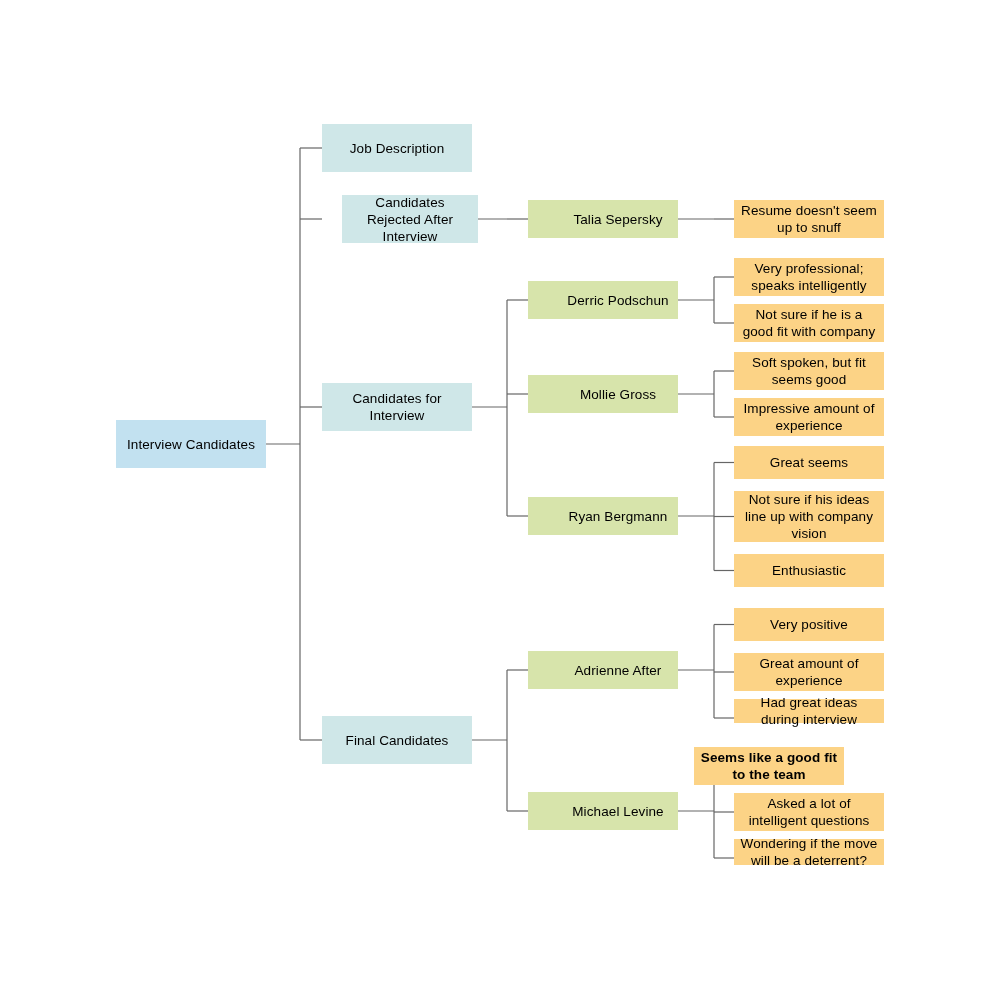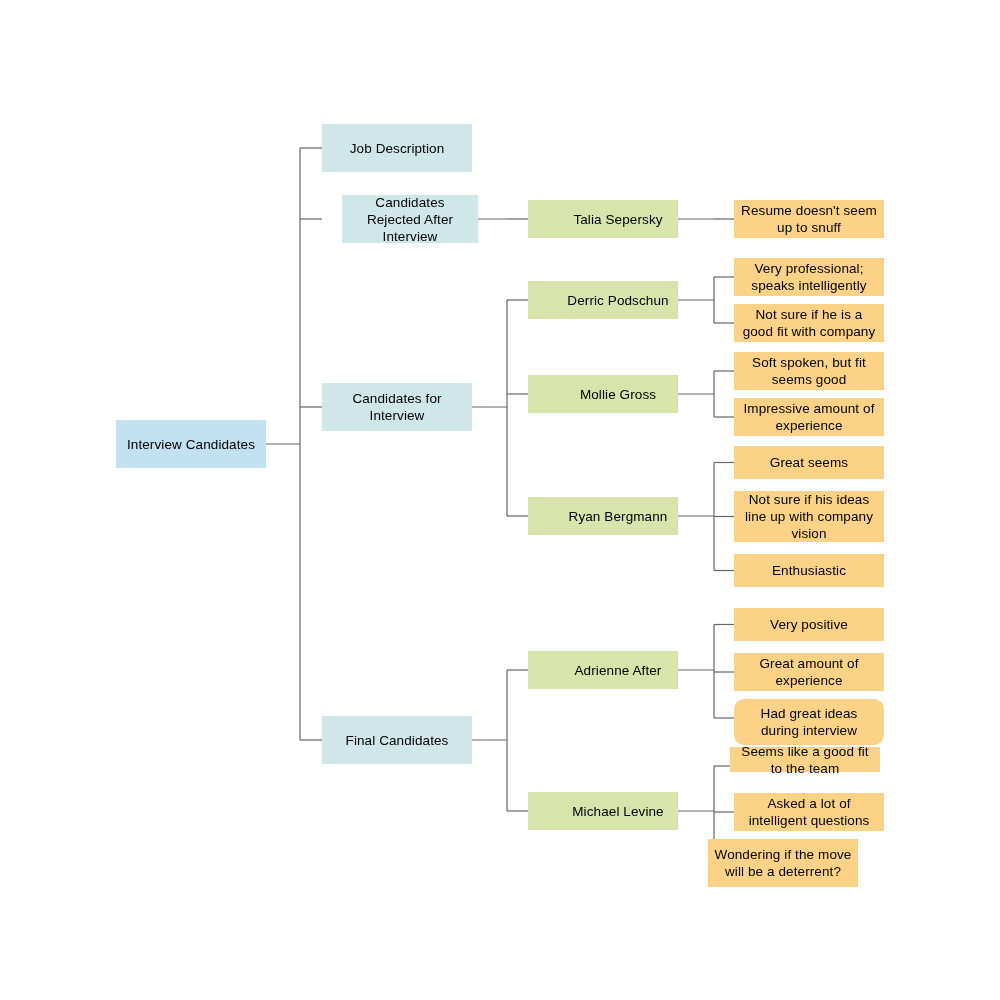--- a/index.html
+++ b/index.html
@@ -149,27 +149,27 @@
       </div>
       <div class="node note" style="left: 734px; top: 554px; width: 150px; height: 33px;">
         <span class="node-label">Enthusiastic</span>
       </div>
       <div class="node note" style="left: 734px; top: 608px; width: 150px; height: 33px;">
         <span class="node-label">Very positive</span>
       </div>
       <div class="node note" style="left: 734px; top: 653px; width: 150px; height: 38px;">
         <span class="node-label">Great amount of experience</span>
       </div>
-      <div class="node note" style="left: 734px; top: 699px; width: 150px; height: 46px; border-radius: 10px;">
+      <div class="node note" style="left: 734px; top: 699px; width: 150px; height: 24px;">
         <span class="node-label">Had great ideas during interview</span>
       </div>
-      <div class="node note" style="left: 730px; top: 747px; width: 150px; height: 25px;">
+      <div class="node note" style="left: 694px; top: 747px; width: 150px; height: 38px; font-weight: bold;">
         <span class="node-label">Seems like a good fit to the team</span>
       </div>
       <div class="node note" style="left: 734px; top: 793px; width: 150px; height: 38px;">
         <span class="node-label">Asked a lot of intelligent questions</span>
       </div>
-      <div class="node note" style="left: 708px; top: 839px; width: 150px; height: 48px;">
+      <div class="node note" style="left: 734px; top: 839px; width: 150px; height: 26px;">
         <span class="node-label">Wondering if the move will be a deterrent?</span>
       </div>
     </div>
 
 </div>
 
 </body></html>

